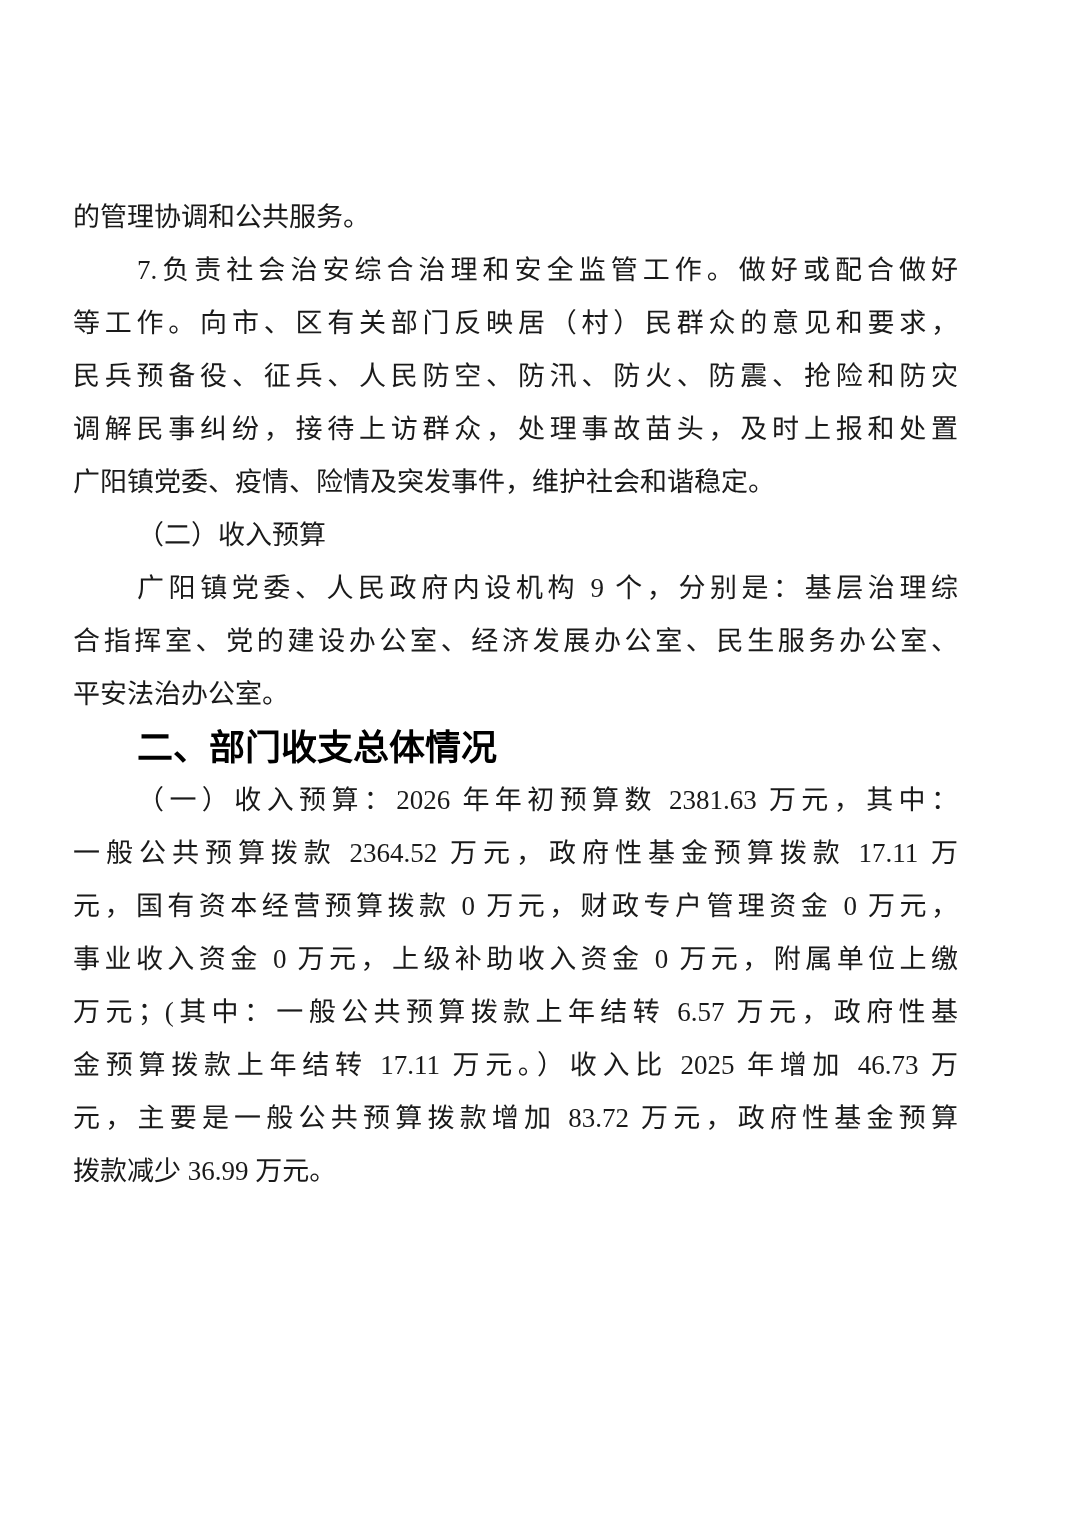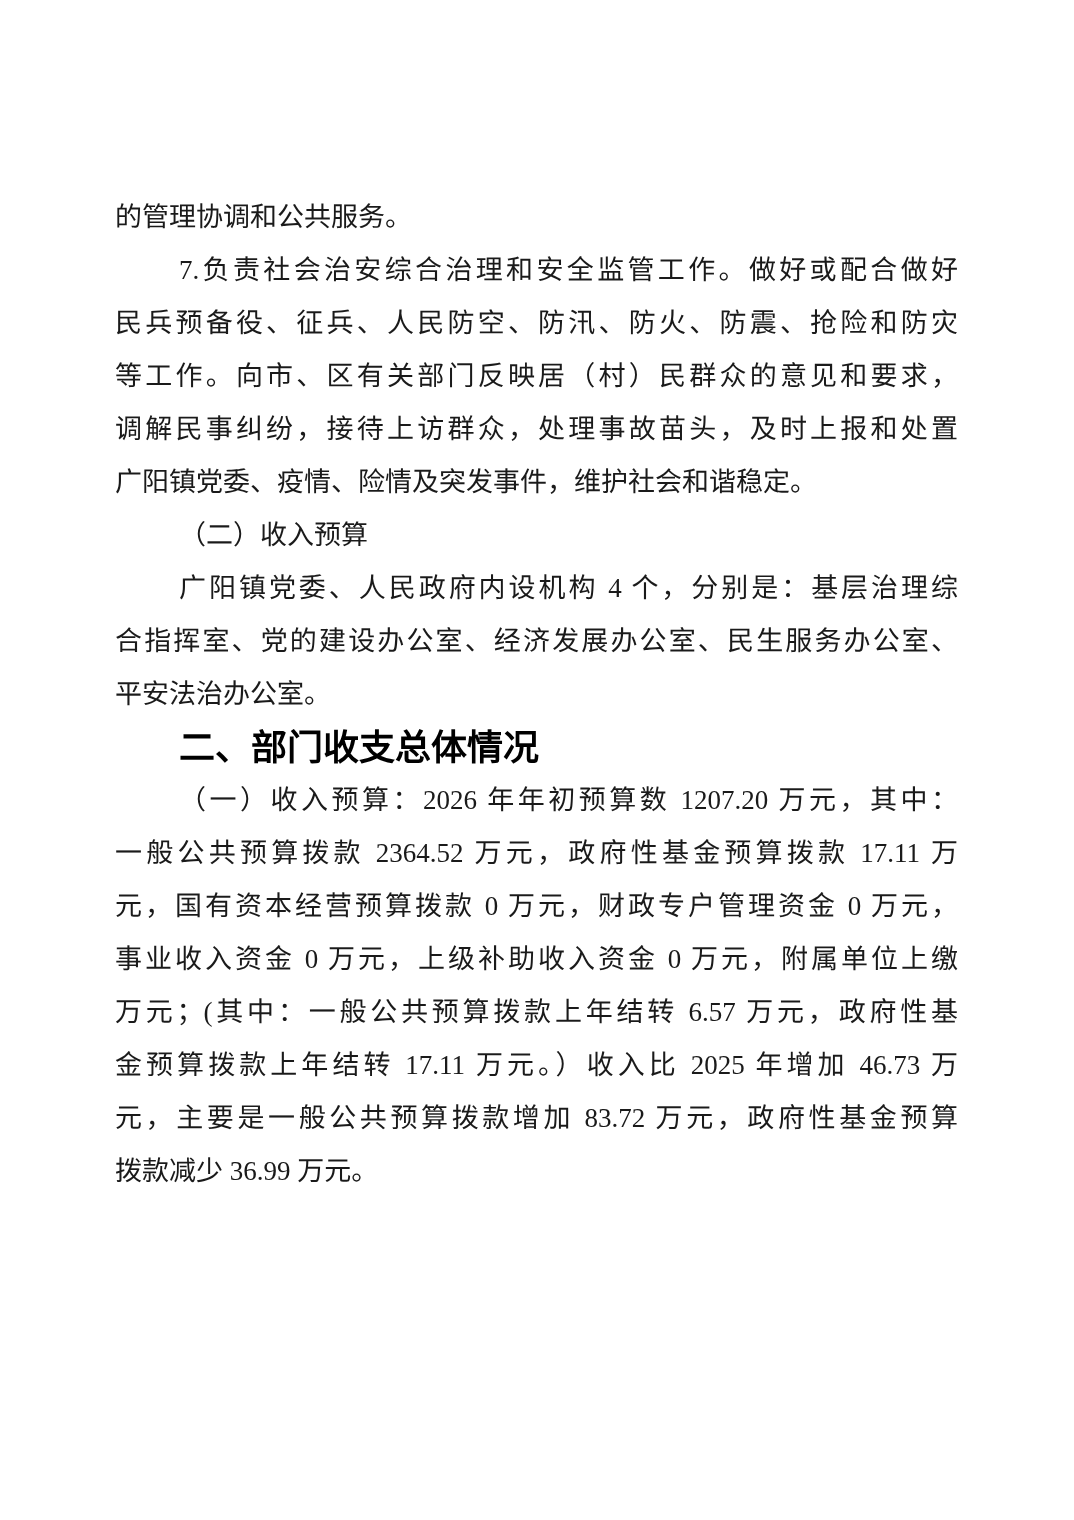--- a/index.html
+++ b/index.html
@@ -9,21 +9,21 @@
   body {
     width: 1074px;
     height: 1520px;
     background: #ffffff;
     overflow: hidden;
   }
   .page {
     box-sizing: border-box;
     width: 1074px;
     height: 1520px;
-    padding: 191px 116px 0 115px;
+    padding: 191px 116px 0 73px;
     background: #ffffff;
   }
   .line {
     font-family: "Liberation Serif", "DejaVu Serif", serif;
     font-size: 27px;
     color: #1a1a1a;
     height: 53px;
     line-height: 53px;
     text-align: justify;
     text-align-last: justify;
@@ -43,30 +43,30 @@
     color: #000000;
     text-align-last: left;
   }
 </style>
 </head>
 <body>
 
 <div class="page">
   <div class="line endp">的管理协调和公共服务。</div>
   <div class="line indent">7.负责社会治安综合治理和安全监管工作。做好或配合做好</div>
+  <div class="line">等工作。向市、区有关部门反映居（村）民群众的意见和要求，</div>
   <div class="line">民兵预备役、征兵、人民防空、防汛、防火、防震、抢险和防灾</div>
-  <div class="line">等工作。向市、区有关部门反映居（村）民群众的意见和要求，</div>
   <div class="line">调解民事纠纷，接待上访群众，处理事故苗头，及时上报和处置</div>
   <div class="line endp">广阳镇党委、疫情、险情及突发事件，维护社会和谐稳定。</div>
   <div class="line indent endp">（二）收入预算</div>
-  <div class="line indent">广阳镇党委、人民政府内设机构 4 个，分别是：基层治理综</div>
+  <div class="line indent">广阳镇党委、人民政府内设机构 9 个，分别是：基层治理综</div>
   <div class="line">合指挥室、党的建设办公室、经济发展办公室、民生服务办公室、</div>
   <div class="line endp">平安法治办公室。</div>
   <div class="line indent heading">二、部门收支总体情况</div>
-  <div class="line indent">（一）收入预算：2026 年年初预算数 1207.20 万元，其中：</div>
+  <div class="line indent">（一）收入预算：2026 年年初预算数 2381.63 万元，其中：</div>
   <div class="line">一般公共预算拨款 2364.52 万元，政府性基金预算拨款 17.11 万</div>
   <div class="line">元，国有资本经营预算拨款 0 万元，财政专户管理资金 0 万元，</div>
   <div class="line">事业收入资金 0 万元，上级补助收入资金 0 万元，附属单位上缴</div>
   <div class="line">万元；(其中：一般公共预算拨款上年结转 6.57 万元，政府性基</div>
   <div class="line">金预算拨款上年结转 17.11 万元。）收入比 2025 年增加 46.73 万</div>
   <div class="line">元，主要是一般公共预算拨款增加 83.72 万元，政府性基金预算</div>
   <div class="line endp">拨款减少 36.99 万元。</div>
 </div>
 
 </body></html>

